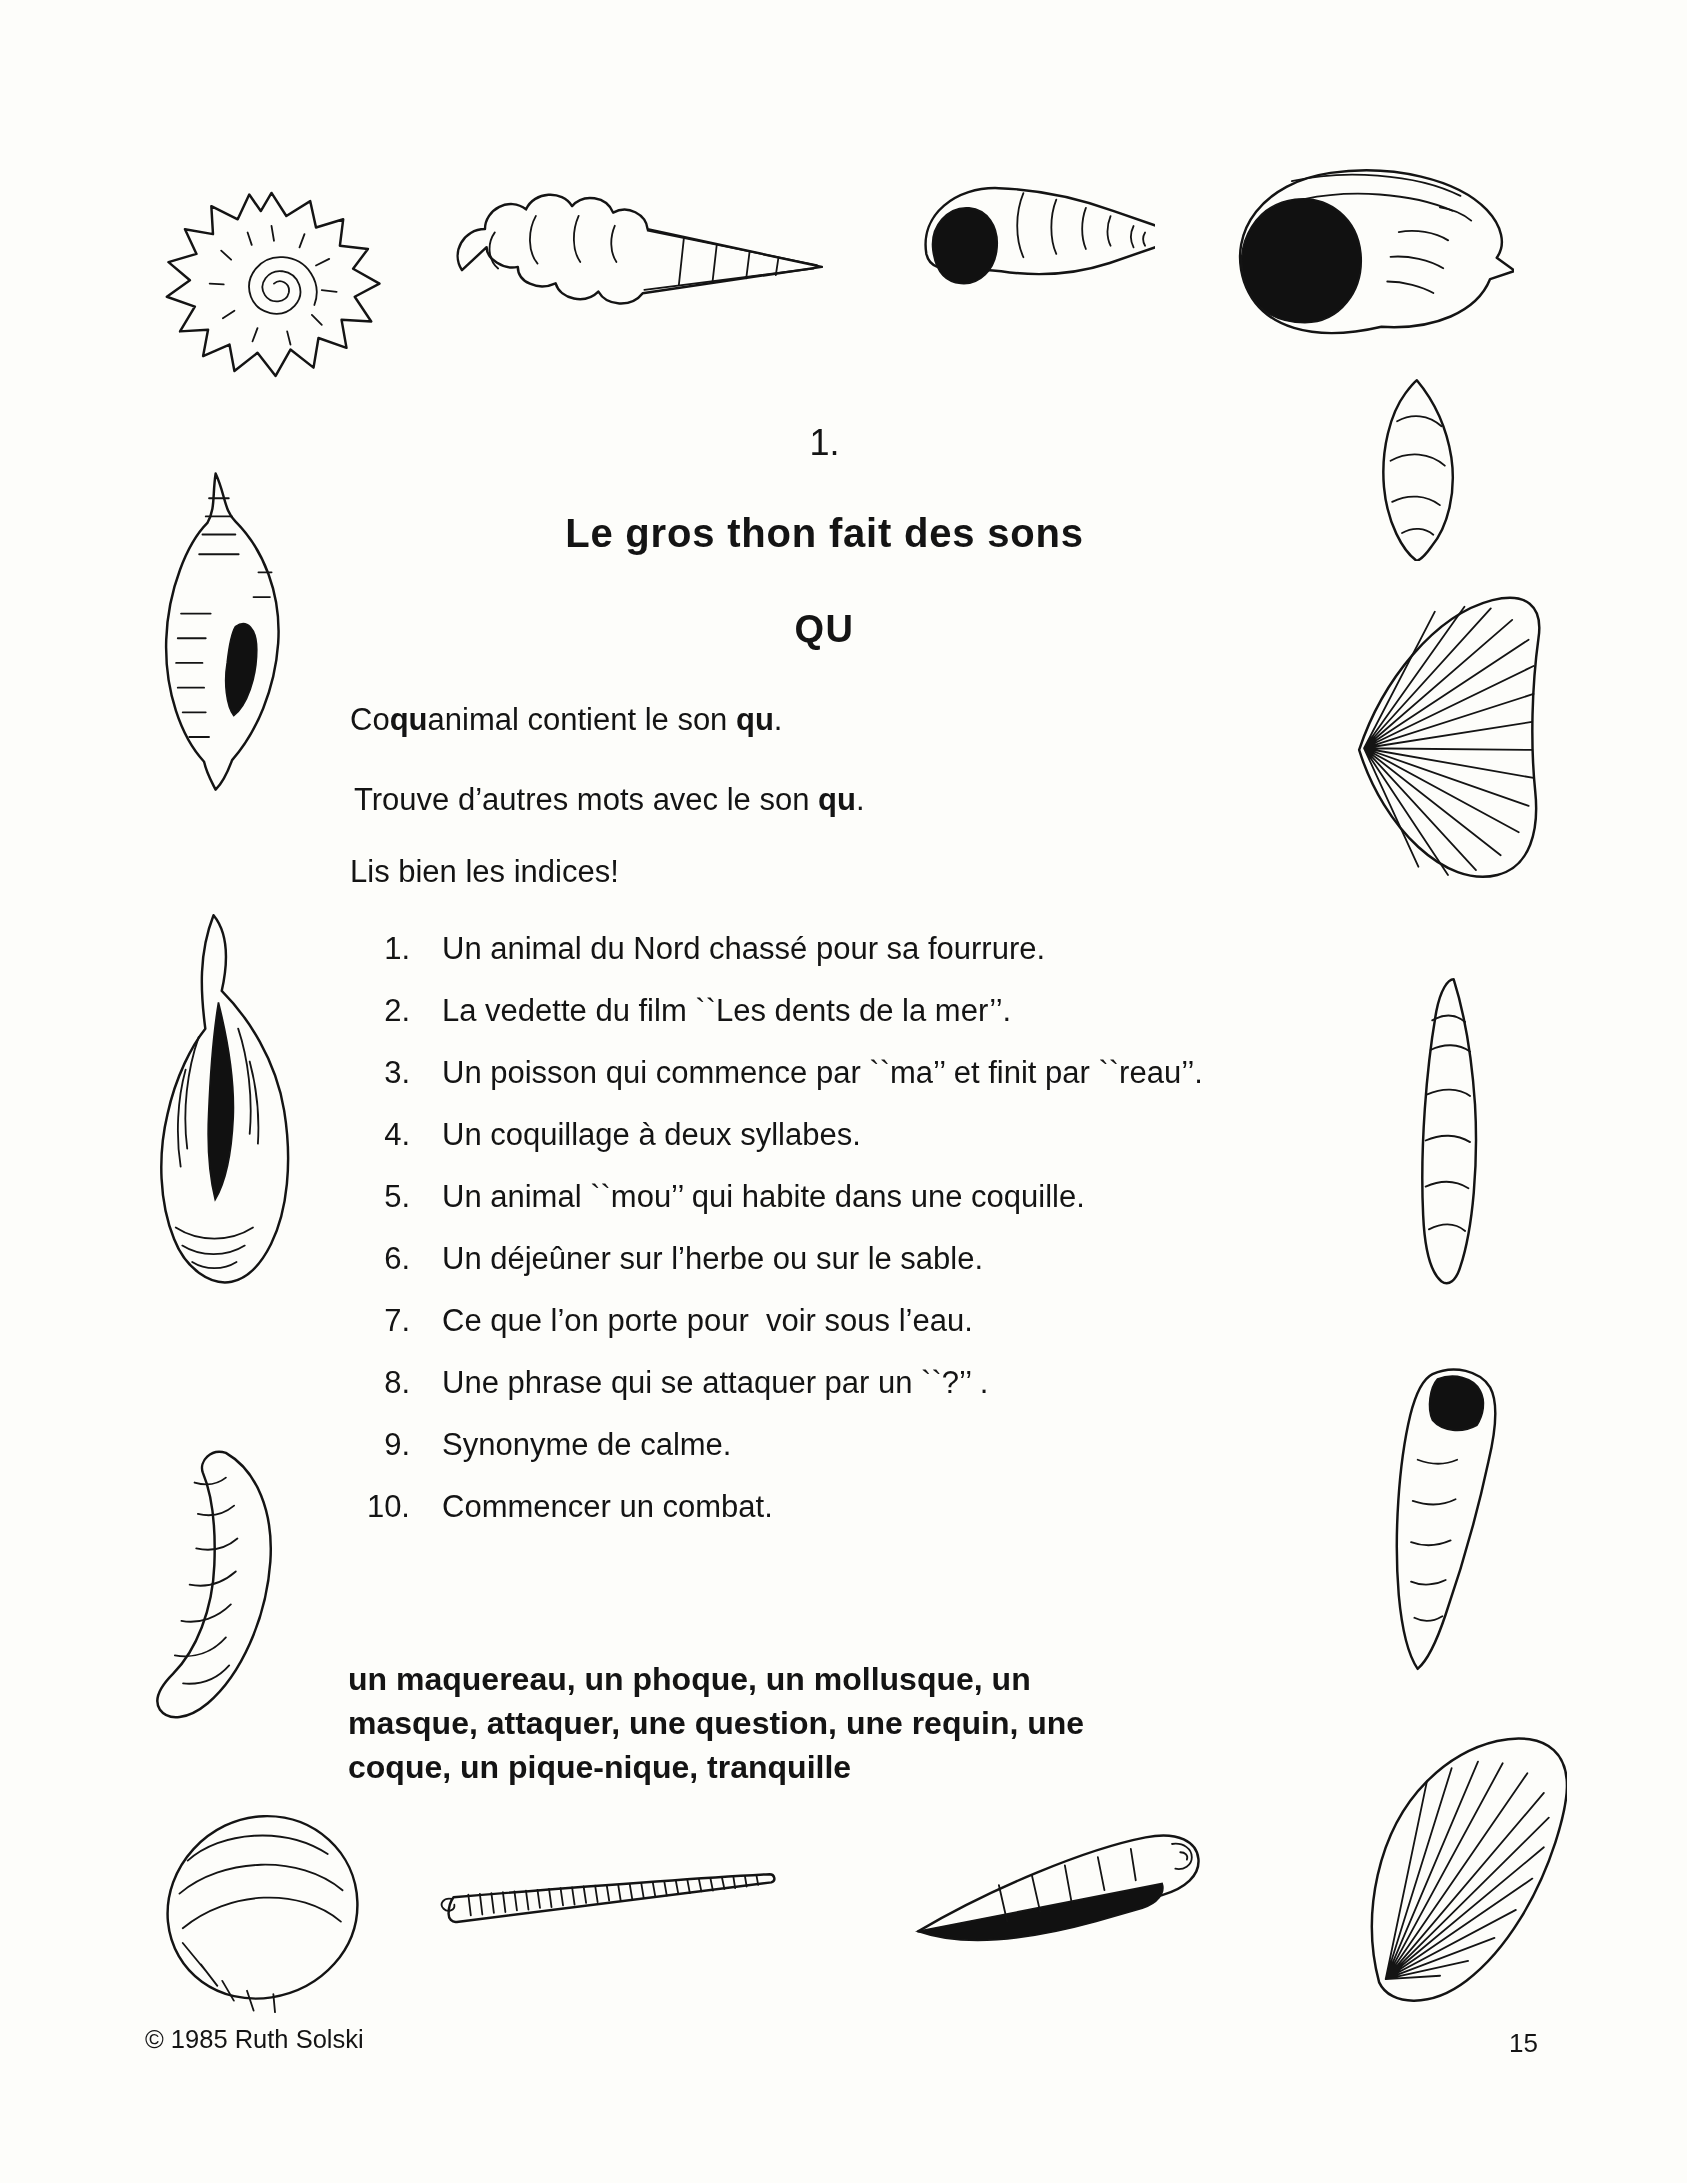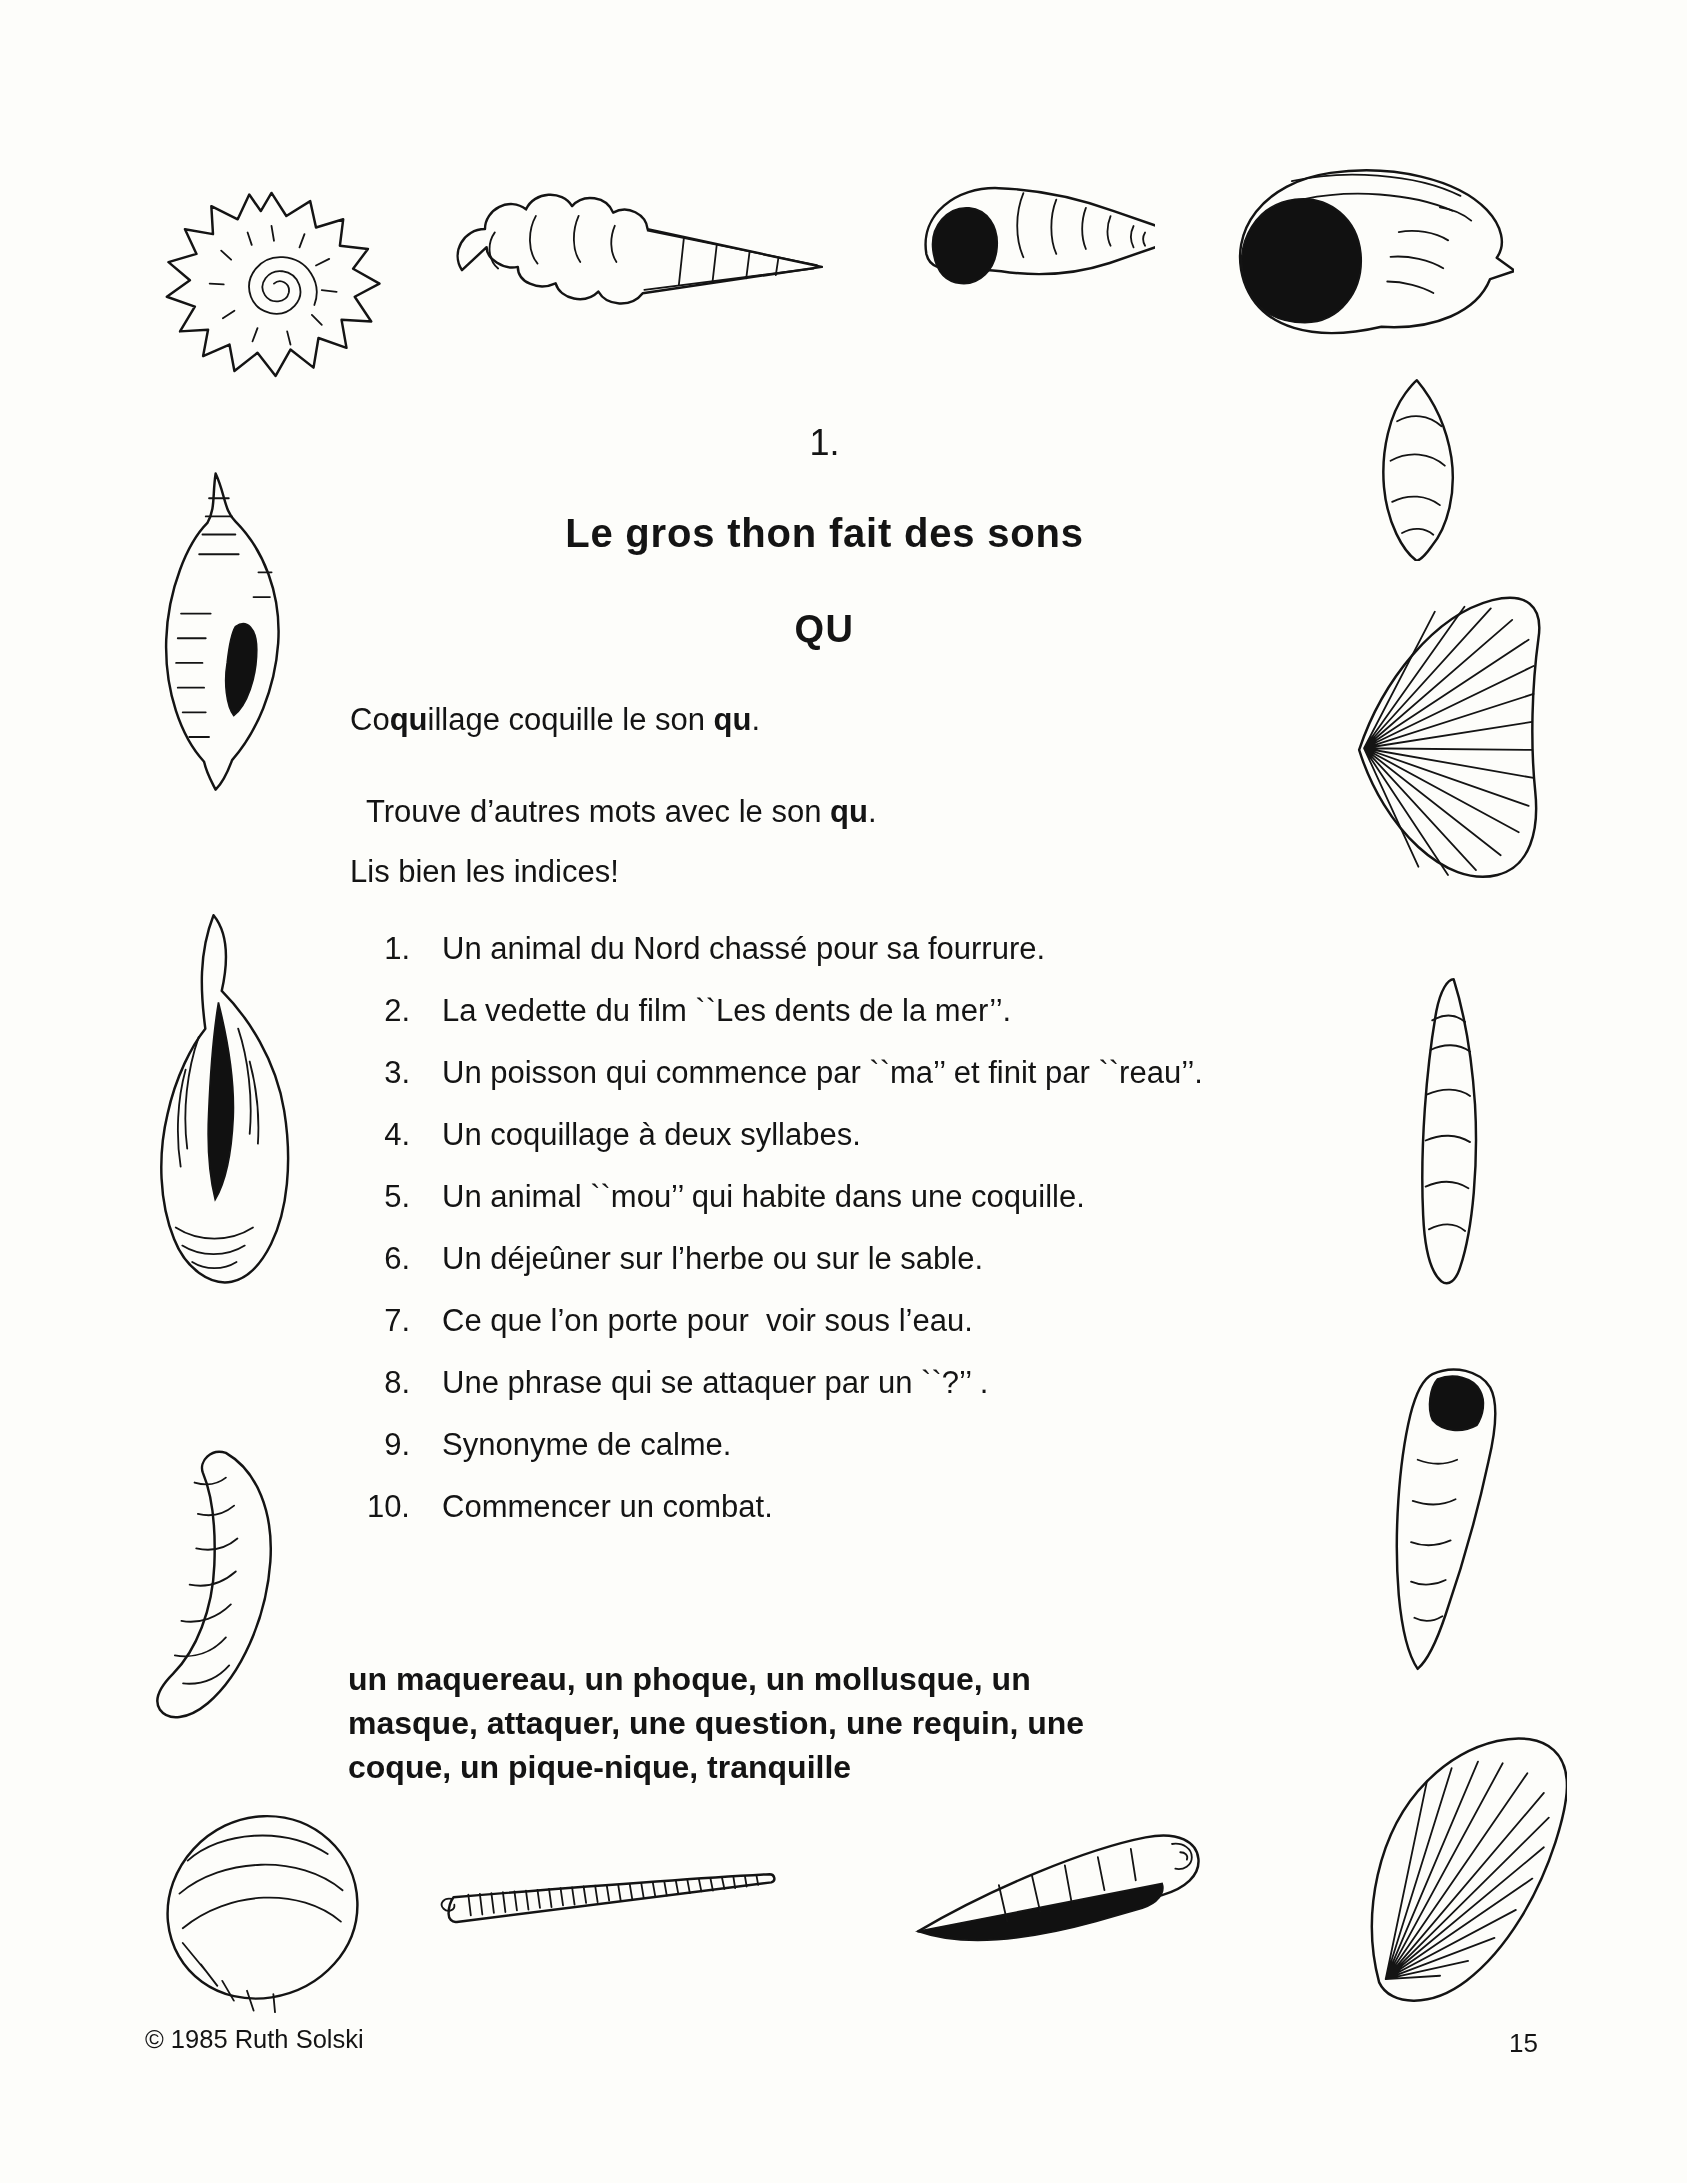--- a/index.html
+++ b/index.html
@@ -163,23 +163,23 @@
       <path class="ln2" d="M330 46 c14 -2 24 6 24 16 c0 10 -10 16 -20 14 M340 56 c6 0 10 4 8 9"></path>
     </svg>
   </div>
 
   <div class="centered num-heading">1.</div>
 
   <h1 class="centered page-title" style="margin:0;">Le gros thon fait des sons</h1>
 
   <div class="centered sound-heading">QU</div>
 
-  <p class="intro intro1" style="margin:0;"><span>Co</span><b>qu</b><span>illage coquille le son </span><b>qu</b><span>.</span></p>
-
-  <p class="intro intro2" style="margin:16px;"><span>Trouve d’autres mots avec le son </span><b>qu</b><span>.</span></p>
+  <p class="intro intro1" style="margin:0;"><span>Co</span><b>qu</b><span>animal contient le son </span><b>qu</b><span>.</span></p>
+
+  <p class="intro intro2" style="margin:4px;"><span>Trouve d’autres mots avec le son </span><b>qu</b><span>.</span></p>
 
   <p class="intro intro3" style="margin:0;">Lis bien les indices!</p>
 
   <div class="clues">
     <div class="clue-row">
       <span class="clue-num">1.</span>
       <span class="clue-text">Un animal du Nord chassé pour sa fourrure.</span>
     </div>
     <div class="clue-row">
       <span class="clue-num">2.</span>

